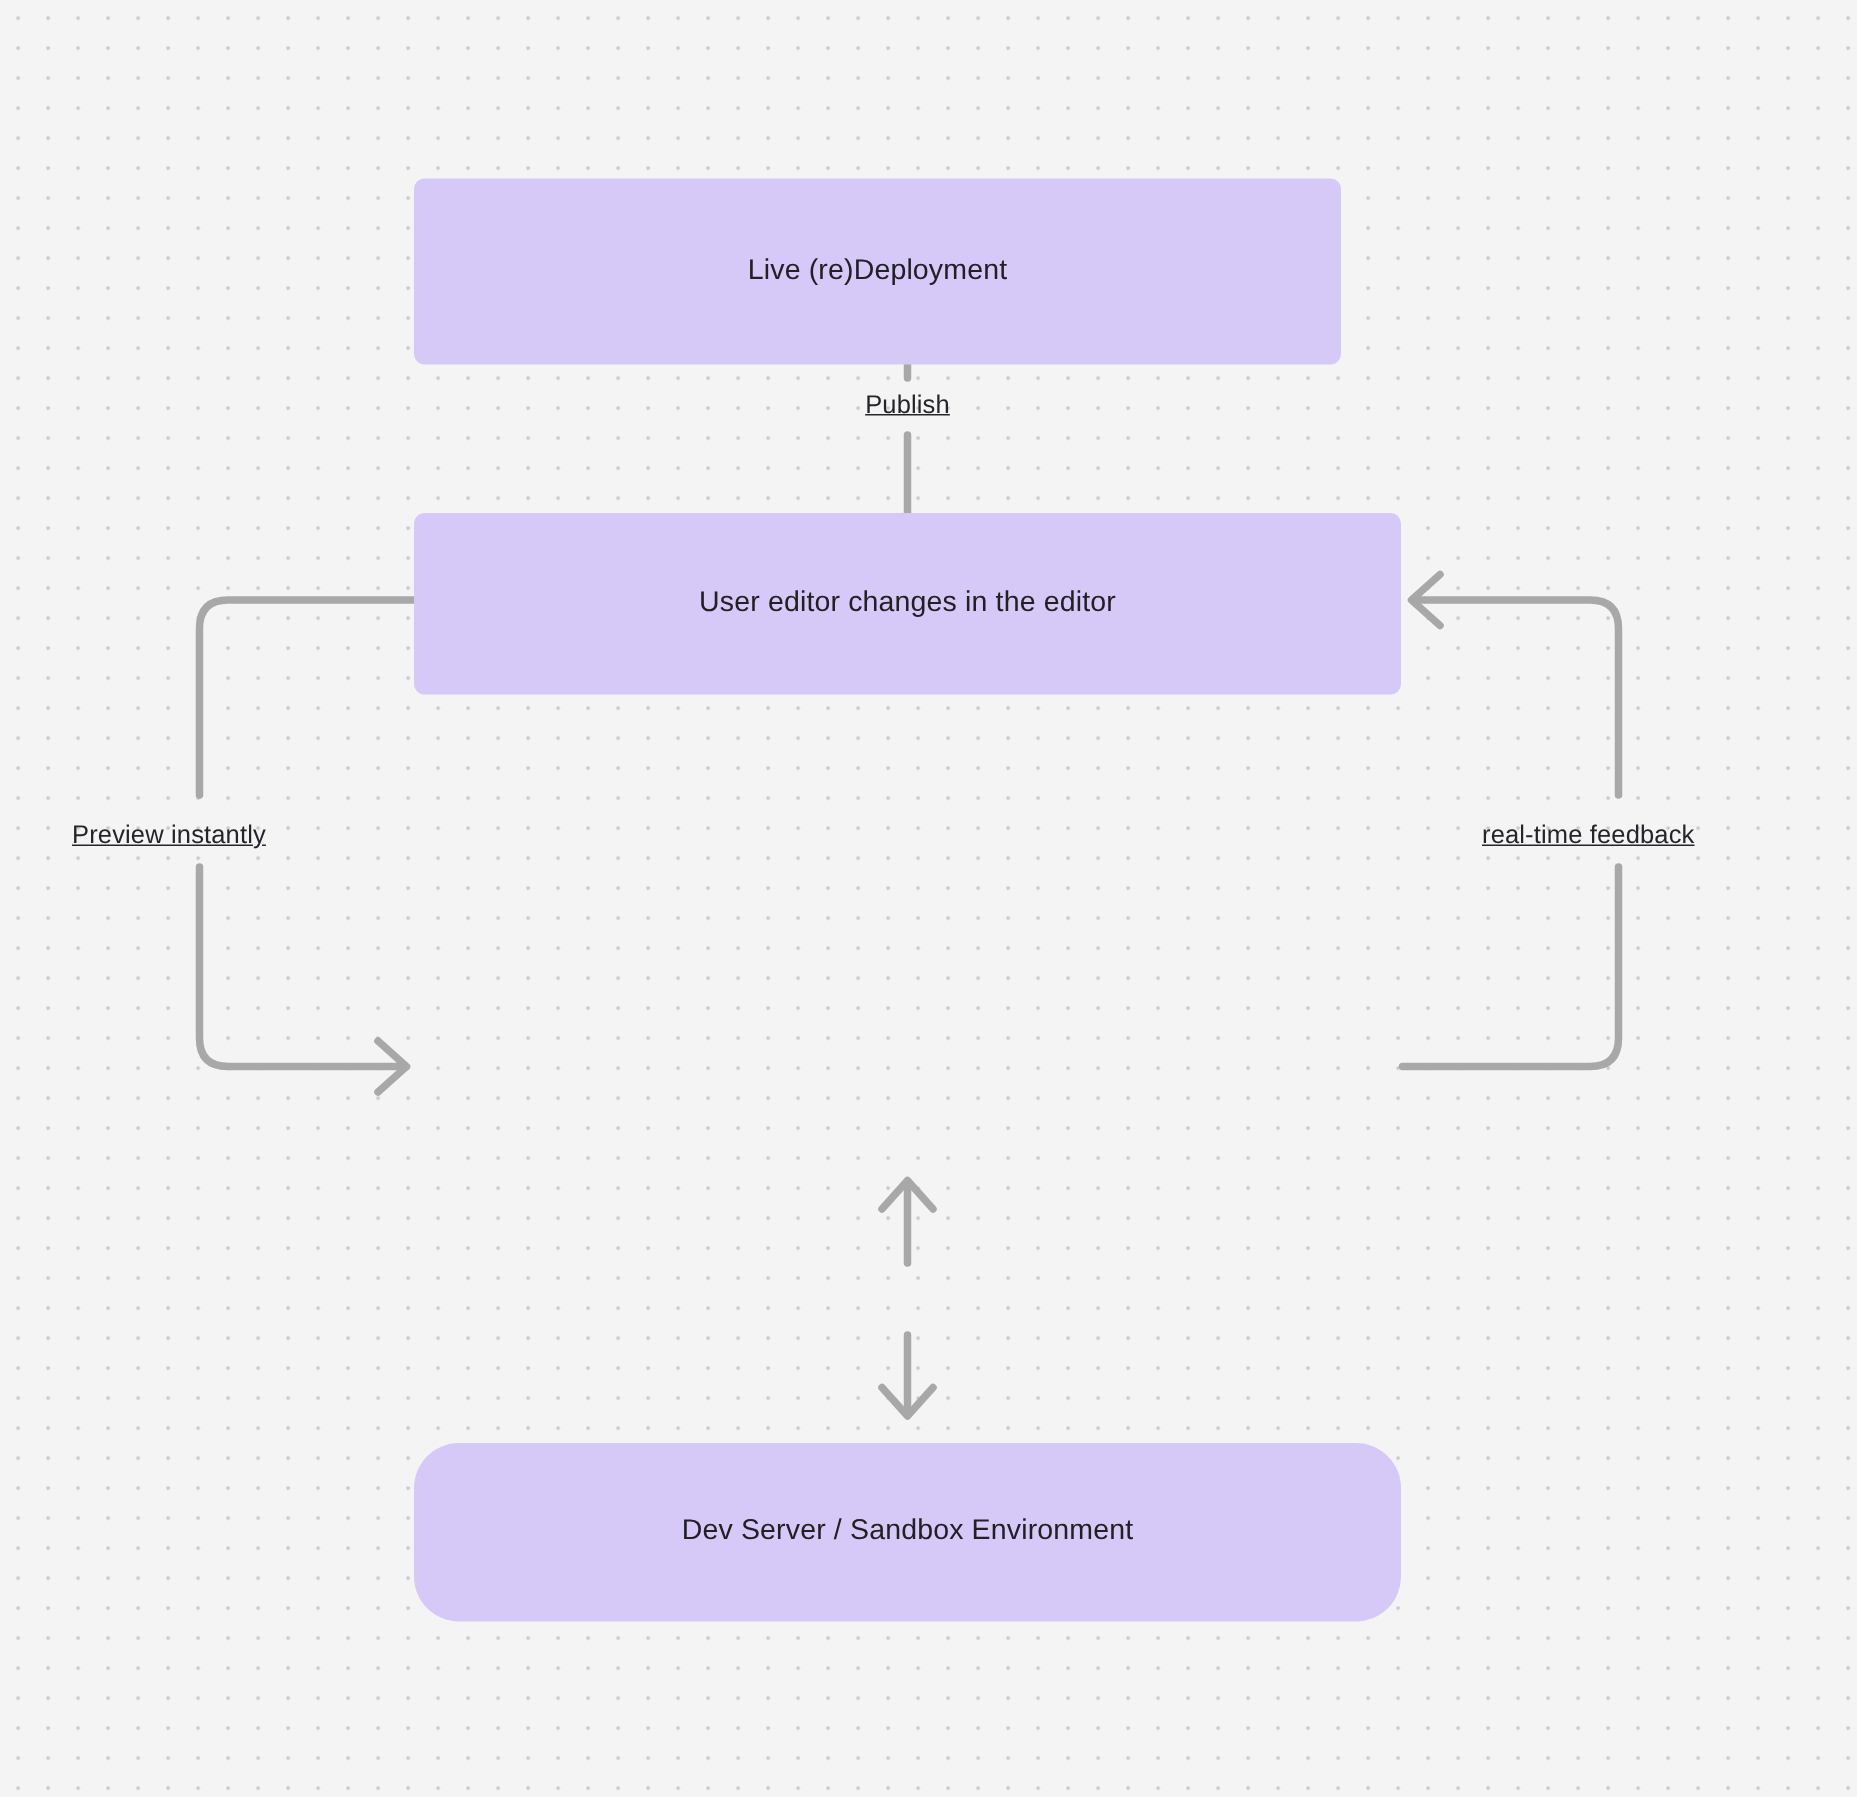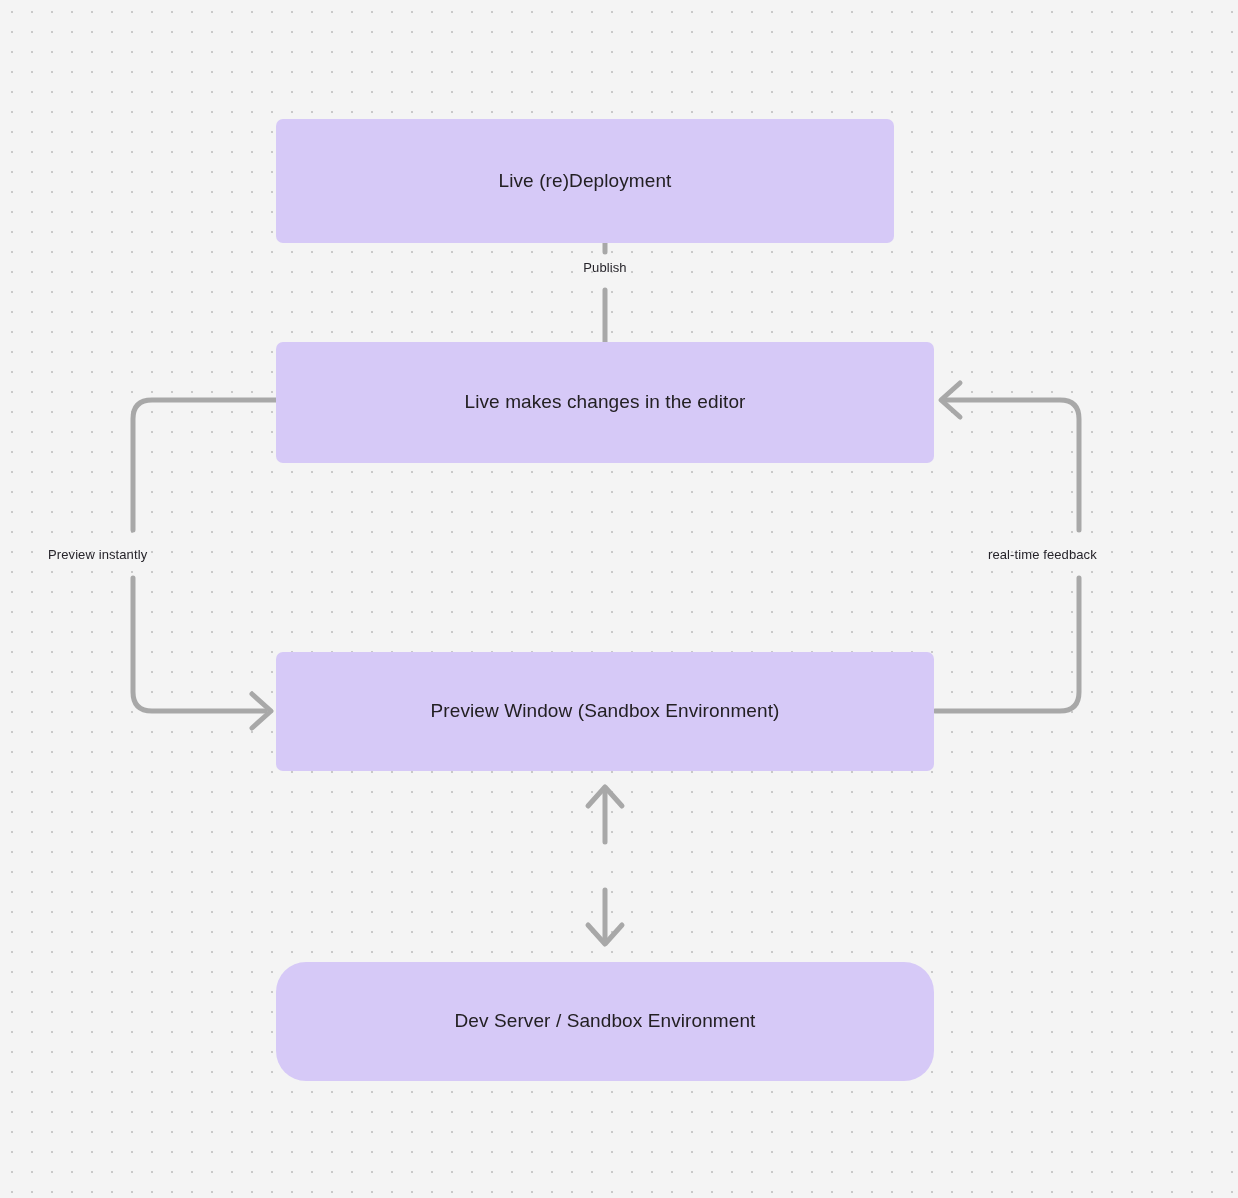--- a/index.html
+++ b/index.html
@@ -38,24 +38,25 @@
   .edge-layer {
     position: absolute;
     left: 0; top: 0;
     width: 1238px;
     height: 1198px;
     pointer-events: none;
   }
   .edge-label {
     position: absolute;
     font-family: "Liberation Sans", sans-serif;
-    font-size: 13px;
+    font-size: 17px;
     color: #26242a;
     white-space: nowrap;
     letter-spacing: 0.1px;
+    text-decoration: underline;
   }
   .el-center { transform: translateX(-50%); }
 </style>
 </head>
 <body>
 
 <div id="canvas">
 
   <svg class="edge-layer" width="1238" height="1198" viewBox="0 0 1238 1198" fill="none">
 
@@ -83,26 +84,23 @@
       <path d="M605 890 L605 940" stroke="#a8a8a8" stroke-width="5" stroke-linecap="round"></path>
       <path d="M588 925 L605 944 L622 925" stroke="#a8a8a8" stroke-width="5" stroke-linecap="round" stroke-linejoin="round" fill="none"></path>
     </g>
   </svg>
 
   <div class="node" style="left:276px; top:76px; width:618px; height:124px;margin-top:43px;">
     <span class="node-label">Live (re)Deployment</span>
   </div>
 
   <div class="node" style="left:276px; top:342px; width:658px; height:121px;">
-    <span class="node-label">Live makes changes in the editor</span>
+    <span class="node-label">User editor changes in the editor</span>
   </div>
 
-  <div class="node" style="left:276px; top:652px; width:658px; height:119px;">
-    <span class="node-label">Preview Window (Sandbox Environment)</span>
-  </div>
 
   <div class="node" style="left:276px; top:962px; width:658px; height:119px;border-radius:30px;">
     <span class="node-label">Dev Server / Sandbox Environment</span>
   </div>
 
   <div class="edge-label el-center" style="left:605px; top:260px;">Publish</div>
 
   <div class="edge-label" style="left:48px; top:547px;">Preview instantly</div>
 
   <div class="edge-label" style="left:988px; top:547px;">real-time feedback</div>

